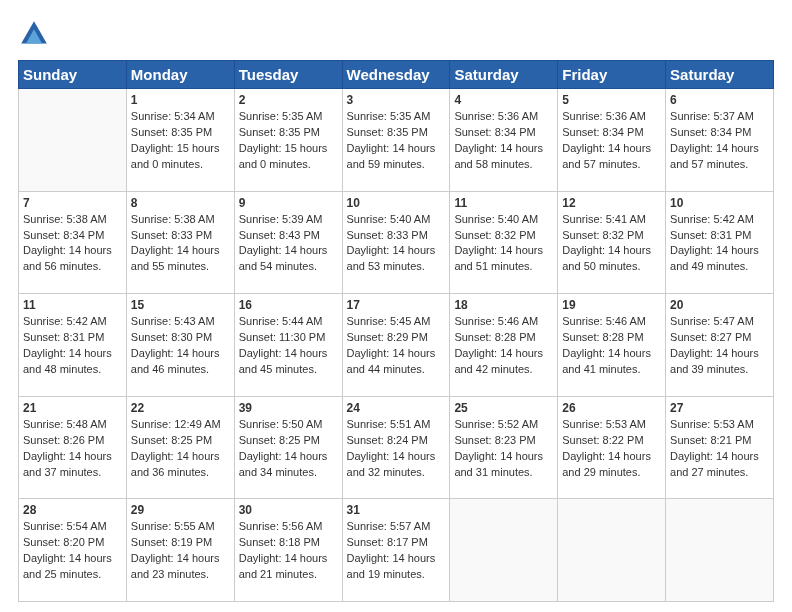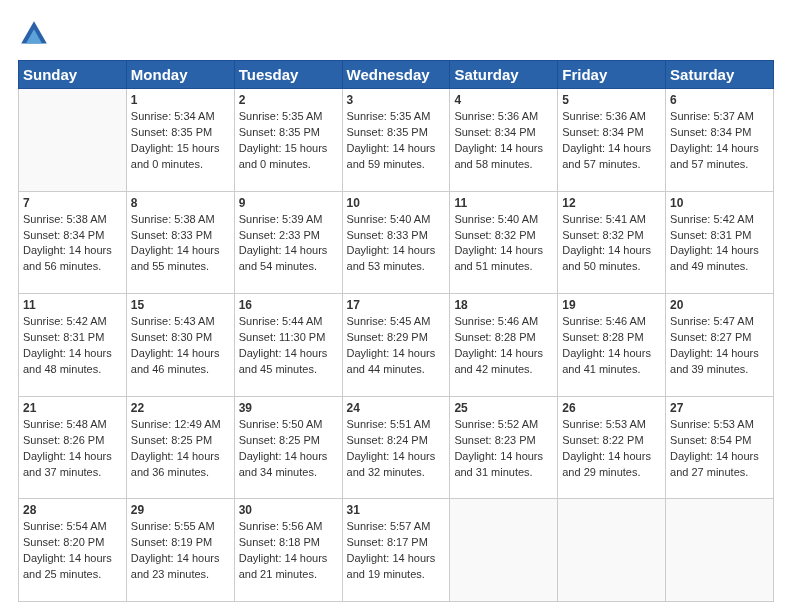--- a/index.html
+++ b/index.html
@@ -191,21 +191,21 @@
           <td>
             <span class="day-num">8</span>
             <div class="day-info">Sunrise: 5:38 AM
 Sunset: 8:33 PM
 Daylight: 14 hours
 and 55 minutes.</div>
           </td>
           <td>
             <span class="day-num">9</span>
             <div class="day-info">Sunrise: 5:39 AM
-Sunset: 2:33 PM
+Sunset: 8:43 PM
 Daylight: 14 hours
 and 54 minutes.</div>
           </td>
           <td>
             <span class="day-num">10</span>
             <div class="day-info">Sunrise: 5:40 AM
 Sunset: 8:33 PM
 Daylight: 14 hours
 and 53 minutes.</div>
           </td>
@@ -321,21 +321,21 @@
           <td>
             <span class="day-num">26</span>
             <div class="day-info">Sunrise: 5:53 AM
 Sunset: 8:22 PM
 Daylight: 14 hours
 and 29 minutes.</div>
           </td>
           <td>
             <span class="day-num">27</span>
             <div class="day-info">Sunrise: 5:53 AM
-Sunset: 8:54 PM
+Sunset: 8:21 PM
 Daylight: 14 hours
 and 27 minutes.</div>
           </td>
         </tr>
         <tr>
           <td>
             <span class="day-num">28</span>
             <div class="day-info">Sunrise: 5:54 AM
 Sunset: 8:20 PM
 Daylight: 14 hours

